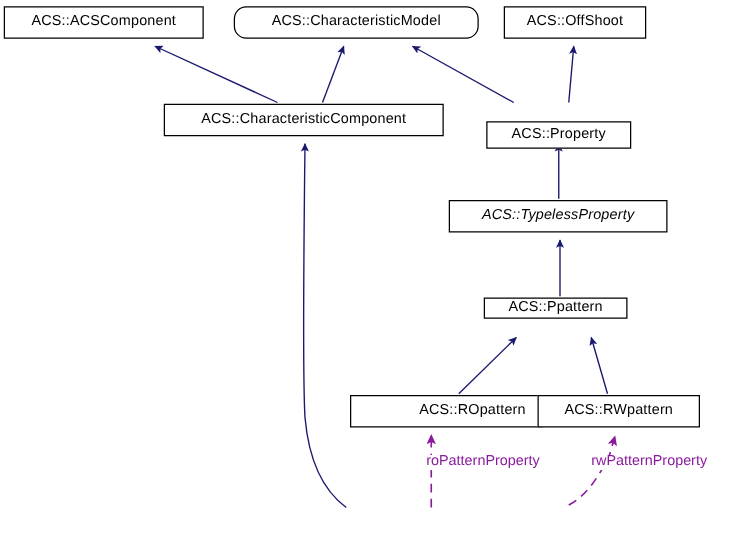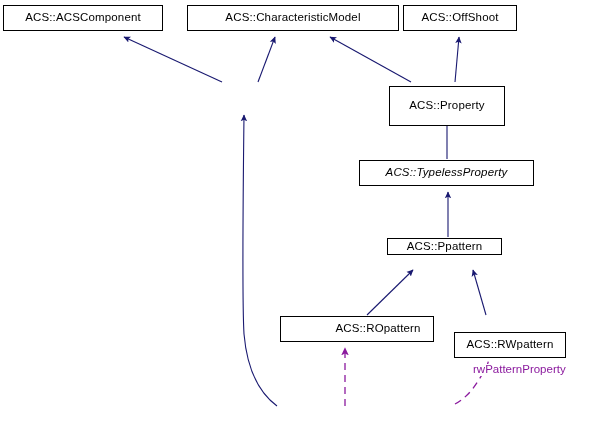--- a/index.html
+++ b/index.html
@@ -108,32 +108,34 @@
       <path d="M 345 406 L 345 348" fill="none" stroke="#8b1a9e" stroke-width="1.3" stroke-dasharray="7,5" marker-end="url(#arrow-usage)"></path>
     </g>
 
     <g>
       <path d="M 455 404 C 470 396 478 382 487 366 L 492 349" fill="none" stroke="#8b1a9e" stroke-width="1.3" stroke-dasharray="7,5" marker-end="url(#arrow-usage)"></path>
     </g>
   </svg>
 
   <div class="uml-node" style="left:3px; top:5px; width:160px; height:26px;">ACS::ACSComponent</div>
 
-  <div class="uml-node" style="left:187px; top:5px; width:212px; height:26px;">ACS::CharacteristicModel</div>
+  <div class="uml-node" style="left:187px; top:5px; width:196px; height:26px;border-radius:10px;">ACS::CharacteristicModel</div>
 
   <div class="uml-node" style="left:403px; top:5px; width:114px; height:26px;">ACS::OffShoot</div>
 
+  <div class="uml-node" style="left:131px; top:83px; width:224px; height:26px;">ACS::CharacteristicComponent</div>
 
-  <div class="uml-node" style="left:389px; top:86px; width:116px; height:40px;">ACS::Property</div>
+  <div class="uml-node" style="left:389px; top:97px; width:116px; height:22px;">ACS::Property</div>
 
   <div class="uml-node" style="left:359px; top:160px; width:175px; height:26px;font-style:italic;">ACS::TypelessProperty</div>
 
   <div class="uml-node" style="left:387px; top:238px; width:115px; height:17px;">ACS::Ppattern</div>
 
   <div class="uml-node" style="left:280px; top:316px; width:154px; height:26px;padding-left:42px;">ACS::ROpattern</div>
 
-  <div class="uml-node" style="left:430px; top:332px; width:112px; height:26px;margin-left:24px;">ACS::RWpattern</div>
+  <div class="uml-node" style="left:430px; top:316px; width:130px; height:26px;">ACS::RWpattern</div>
 
 
+  <div class="edge-label" style="left:340px; top:364px;">roPatternProperty</div>
 
   <div class="edge-label" style="left:472px; top:364px;">rwPatternProperty</div>
 
 </div>
 
 </body></html>

